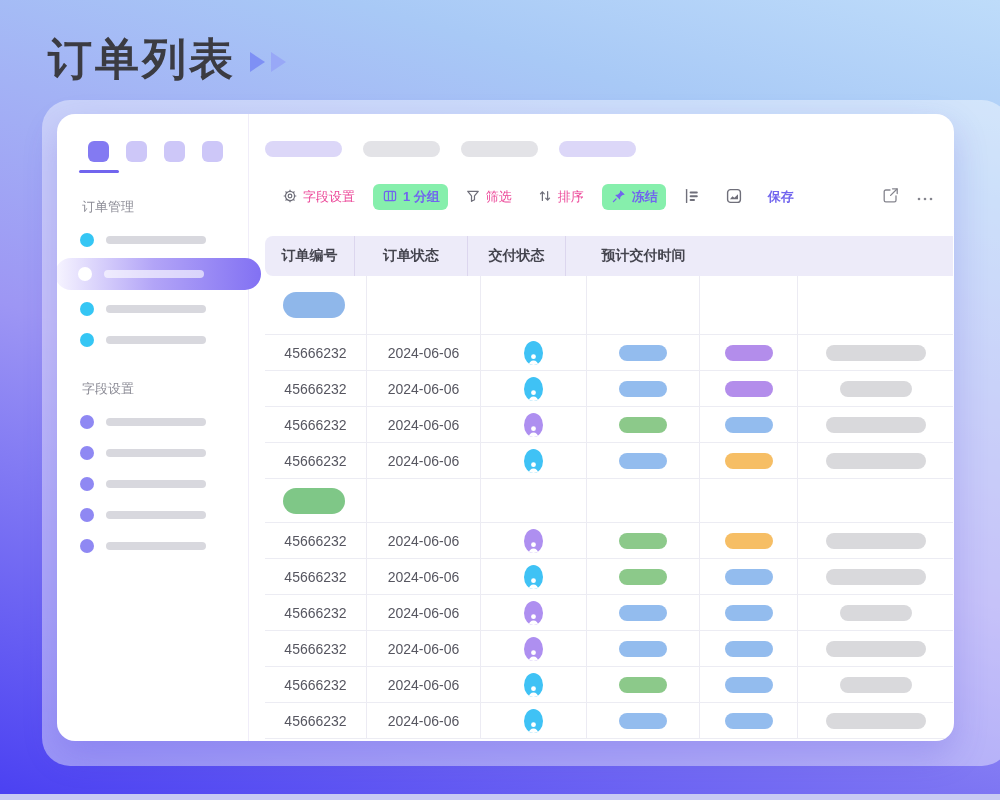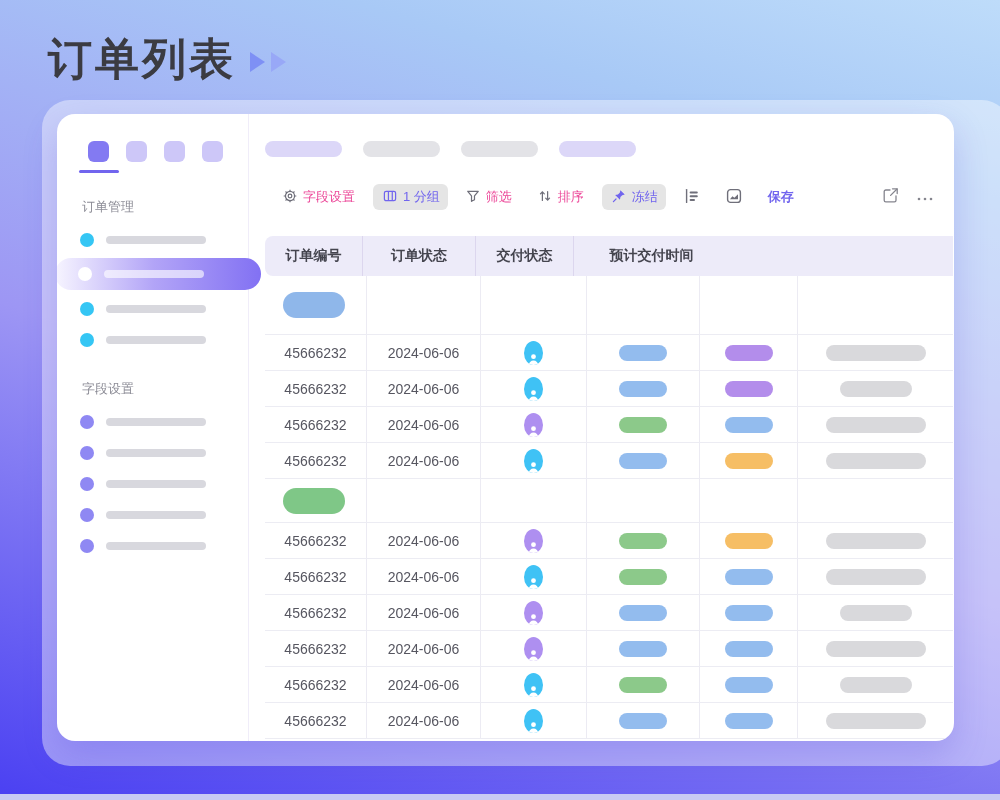--- a/index.html
+++ b/index.html
@@ -41,21 +41,21 @@
   .main{position:relative;flex:1;min-width:0;}
   .chips{position:absolute;top:27px;left:16px;display:flex;gap:21px;}
   .chip{height:16px;width:77px;border-radius:8px;}
   .chip.lavender{background:#DCD7F8;}
   .chip.gray{background:#E3E3E7;}
 
   .toolbar{position:absolute;top:69px;left:26px;right:20px;height:28px;display:flex;align-items:center;gap:10px;}
   .tbtn{display:flex;align-items:center;gap:6px;font-size:13px;color:#ec4899;height:26px;
     padding:0 8px;border-radius:6px;white-space:nowrap;cursor:pointer;}
   .tbtn svg{flex:none;}
-  .tbtn.active{background:#e5e5e5;color:#7165EE;font-weight:400;padding-left:10px;}
+  .tbtn.active{background:#86efac;color:#7165EE;font-weight:700;padding-left:10px;}
   .tbtn.accent{color:#7165EE;font-weight:700;}
   .toolbar-right{margin-left:auto;display:flex;align-items:center;gap:17px;}
 
   
   .table{position:absolute;top:122px;left:16px;width:688px;}
   .thead{display:flex;height:40px;background:#EDEBF9;border-radius:8px 0 0 8px;}
   .th{display:flex;align-items:center;justify-content:center;font-size:14px;font-weight:600;
     color:#45454F;border-right:1px solid #DCD6EE;box-sizing:border-box;height:100%;}
   .th:last-child{border-right:none;}
   .trow{display:flex;height:35px;border-bottom:1px solid #ECECF3;}
@@ -236,21 +236,21 @@
                 <circle cx="3" cy="3" r="1.3" fill="#85858E"></circle>
                 <circle cx="9" cy="3" r="1.3" fill="#85858E"></circle>
                 <circle cx="15" cy="3" r="1.3" fill="#85858E"></circle>
               </svg>
             </span>
           </div>
         </div>
 
         <div class="table">
           <div class="thead" id="thead">
-              <div class="th" style="width: 98px;">订单编号</div>
+              <div class="th" style="width: 90px;">订单编号</div>
               <div class="th" style="width: 113px;">订单状态</div>
               <div class="th" style="width: 98px;">交付状态</div>
               <div class="th" style="width: 155px; text-align: right;">预计交付时间</div>
             </div>
           <div id="tbody">
               <div class="grow tall">
                 <div class="td gcell" style="width: 102px;">
                   <span class="group-pill" style="background: rgb(143, 183, 234);"></span>
                 </div>
                 <div class="td" style="width: 114px;"></div>

